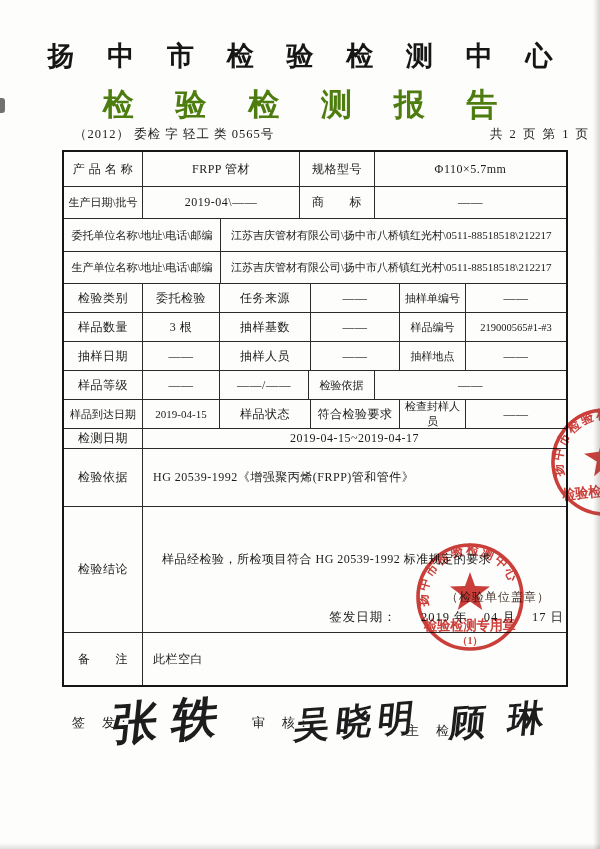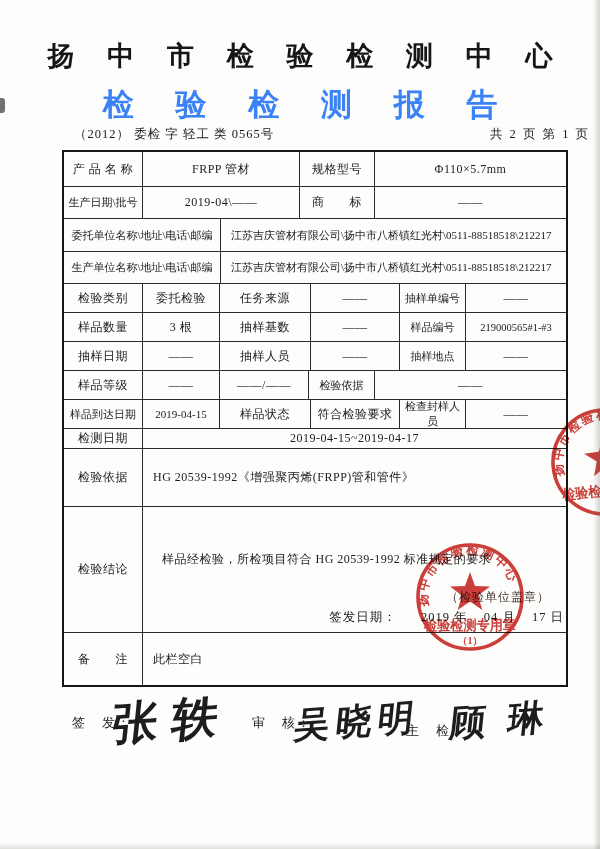--- a/index.html
+++ b/index.html
@@ -9,21 +9,21 @@
     font-family:"Liberation Serif","DejaVu Serif",serif;
     color:#1b1b1b;
   }
   
   .org-title{
     position:absolute;top:38px;left:0;width:100%;text-align:center;
     font-size:27px;font-weight:bold;letter-spacing:13px;text-indent:13px;color:#161616;
   }
   .report-title{
     position:absolute;top:84px;left:0;width:100%;text-align:center;
-    font-size:31px;font-weight:bold;letter-spacing:17px;text-indent:17px;color:#3b82f6;
+    font-size:31px;font-weight:bold;letter-spacing:17px;text-indent:17px;color:#4d7c0f;
   }
   .doc-line{position:absolute;top:126px;left:0;width:100%;font-size:12.5px;}
   .doc-no{position:absolute;left:74px;top:0;letter-spacing:1px;}
   .page-ind{position:absolute;right:10px;top:0;letter-spacing:2px;}
   
   .tbl{
     position:absolute;left:62px;top:150px;width:506px;
     border:2.5px solid #161616;box-sizing:border-box;background:transparent;
     font-size:12px;
   }

